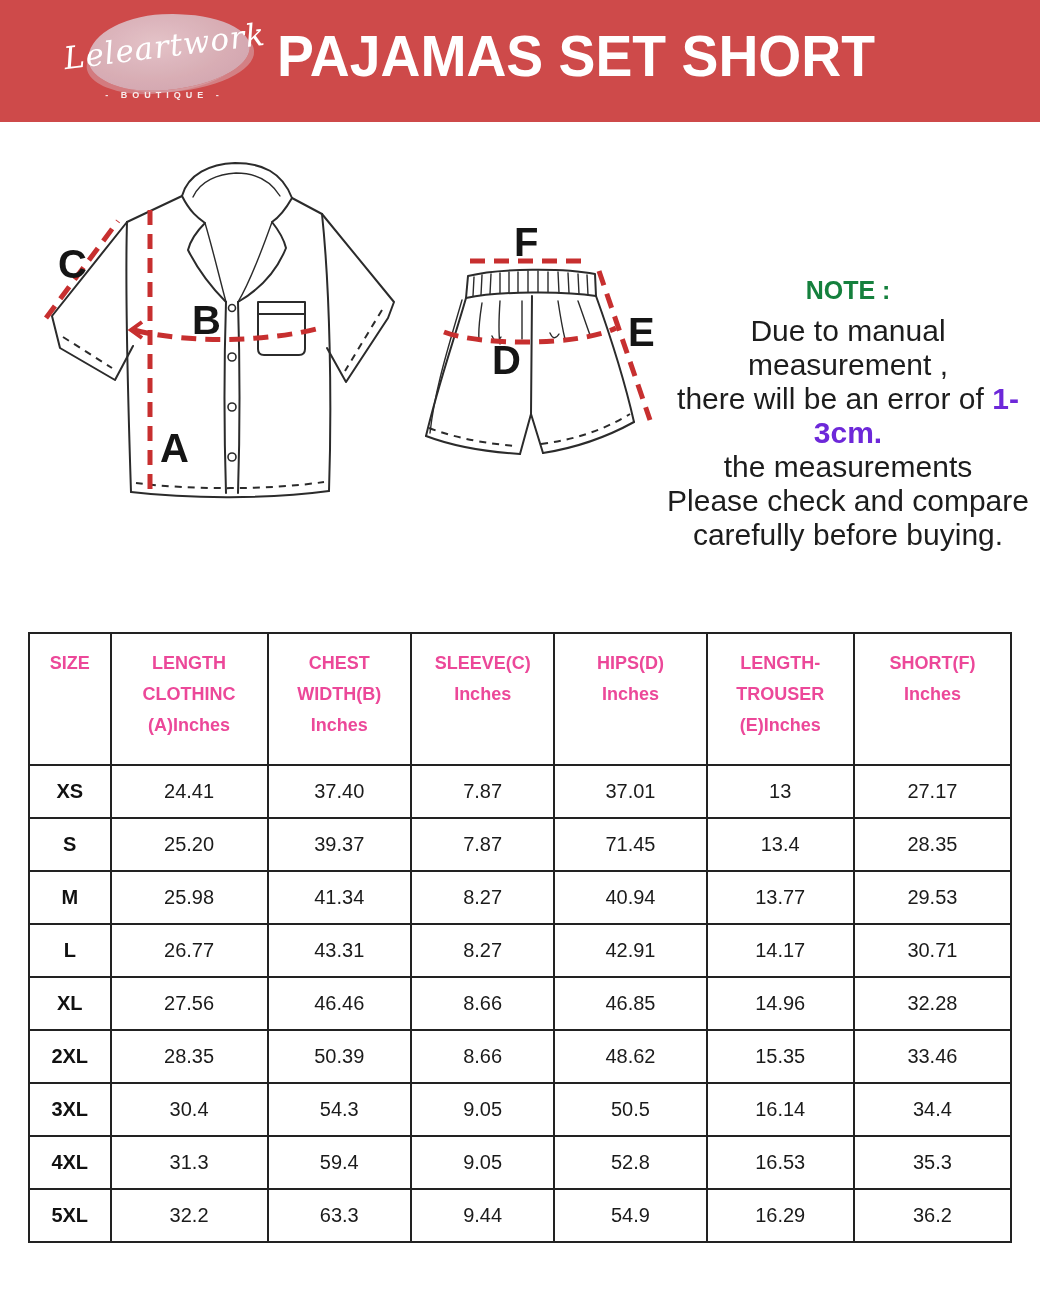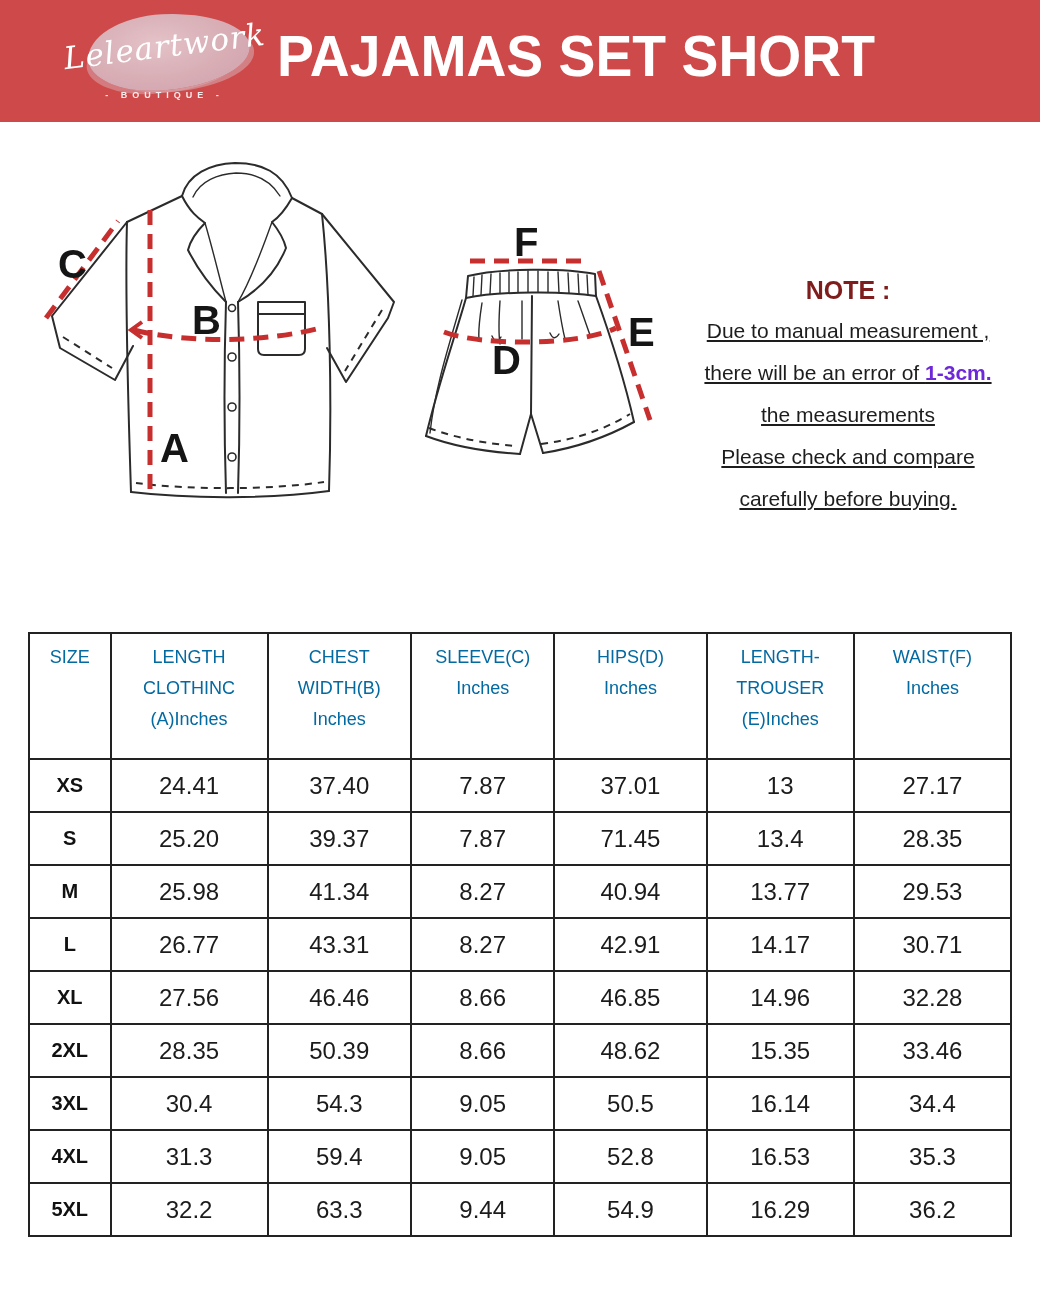--- a/index.html
+++ b/index.html
@@ -34,35 +34,35 @@
   
   .diagram-svg{position:absolute;left:30px;top:150px;}
   .art{fill:none;stroke:#2b2b2b;stroke-width:2;stroke-linejoin:round;stroke-linecap:round;}
   .art-thin{fill:none;stroke:#2b2b2b;stroke-width:1.4;stroke-linejoin:round;stroke-linecap:round;}
   .art-dash{fill:none;stroke:#2b2b2b;stroke-width:2;stroke-dasharray:7 6;stroke-linecap:butt;}
   .btn{fill:#ffffff;stroke:#2b2b2b;stroke-width:1.6;}
   .red-dash{fill:none;stroke:#C72F2F;stroke-width:5;stroke-dasharray:15 9;stroke-linecap:butt;}
   .meas-label{font-family:"Liberation Sans",sans-serif;font-size:40px;font-weight:bold;fill:#151515;}
   
   .note{position:absolute;left:662px;top:276px;width:372px;text-align:center;color:#1d1d1d;}
-  .note-head{color:#7f1d1d;font-weight:bold;font-size:25px;margin:0 0 9px 0;}
-  .note p{margin:8px;font-size:21px;line-height:34px;text-decoration:underline;}
+  .note-head{color:#15803d;font-weight:bold;font-size:25px;margin:0 0 9px 0;}
+  .note p{margin:0;font-size:30px;line-height:34px;}
   .note b{color:#6d28d9;}
   
   .size-table{
     position:absolute;left:28px;top:632px;width:984px;
     border-collapse:collapse;table-layout:fixed;color:#1b1b1b;
   }
   .size-table th,.size-table td{border:2px solid #222222;text-align:center;padding:0;}
   .size-table thead th{
-    height:116px;vertical-align:top;padding-top:8px;
-    font-size:18px;font-weight:normal;line-height:31px;white-space:pre-line;color:#0369a1;
+    height:116px;vertical-align:top;padding-top:14px;
+    font-size:18px;font-weight:bold;line-height:31px;white-space:pre-line;color:#ec4899;
   }
   .size-table tbody th{height:51px;font-size:20px;font-weight:bold;color:#111111;}
-  .size-table tbody td{height:51px;font-size:24px;font-weight:normal;}
+  .size-table tbody td{height:51px;font-size:20px;font-weight:normal;}
 </style>
 </head>
 <body>
 
 <div class="page">
 
   <header class="banner">
     <div class="logo">
       <div class="blob"></div>
       <div class="brand-script">Leleartwork</div>
@@ -174,21 +174,21 @@
           <th>CHEST
 WIDTH(B)
 Inches</th>
           <th>SLEEVE(C)
 Inches</th>
           <th>HIPS(D)
 Inches</th>
           <th>LENGTH-
 TROUSER
 (E)Inches</th>
-          <th>WAIST(F)
+          <th>SHORT(F)
 Inches</th>
         </tr>
     </thead>
     <tbody>
         <tr>
           <th scope="row">XS</th>
           <td>24.41</td>
           <td>37.40</td>
           <td>7.87</td>
           <td>37.01</td>

